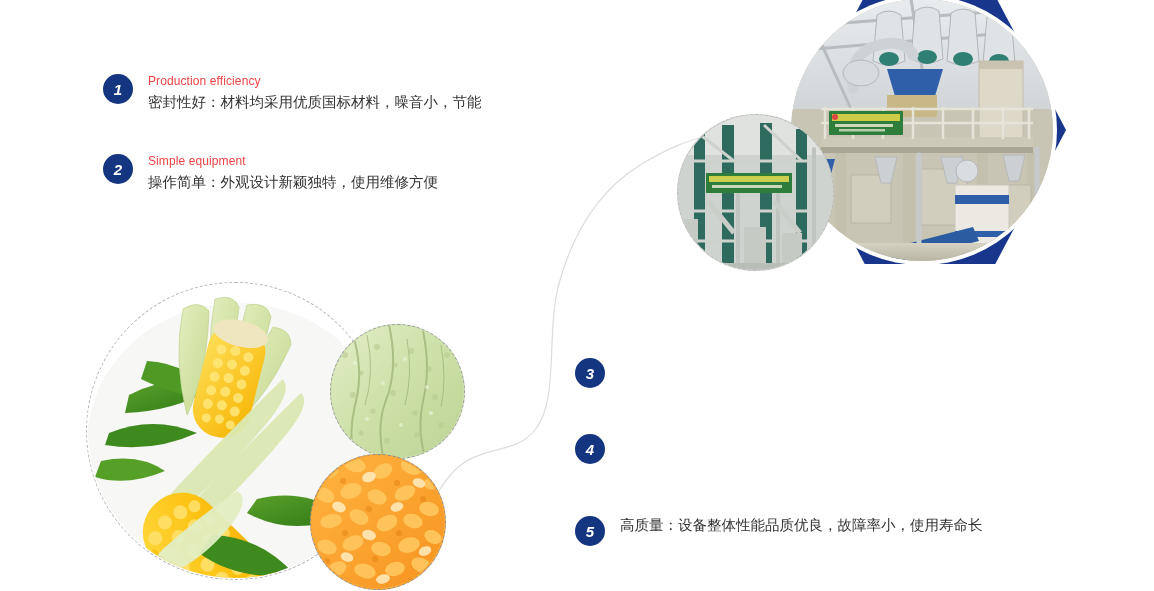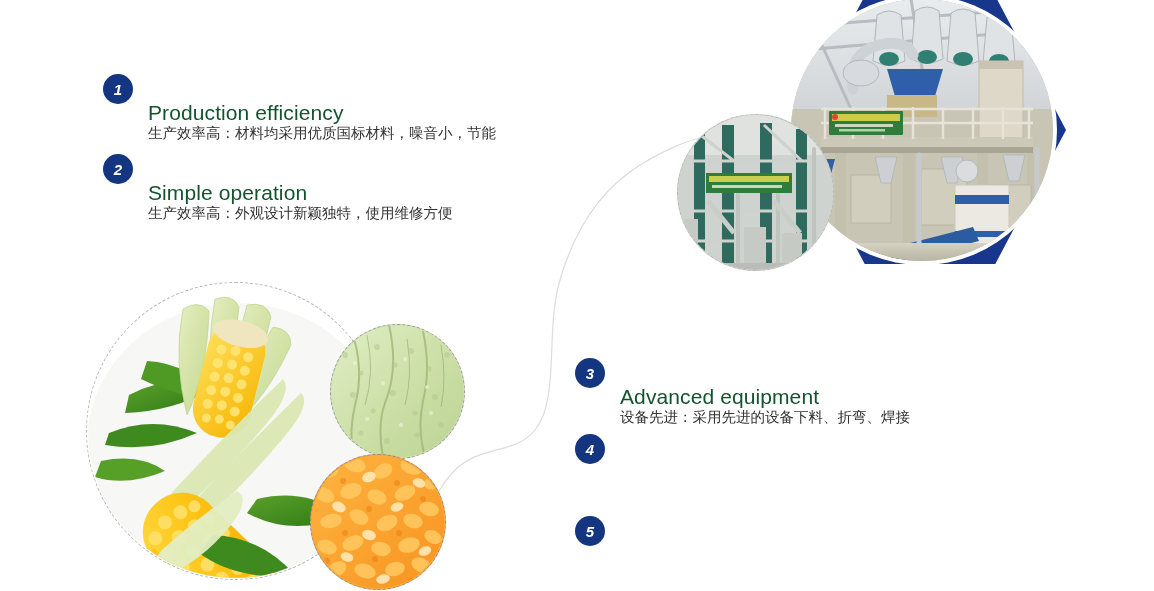--- a/index.html
+++ b/index.html
@@ -37,26 +37,25 @@
     align-items: center;
     justify-content: center;
     flex: 0 0 30px;
     margin-top: 2px;
     letter-spacing: 0px;
   }
   .ftext {
     margin-left: 15px;
   }
   .fheading {
-    color: #14532d;
-    font-size: 21px;
+    color: #ef4444;
+    font-size: 12px;
     line-height: 19px;
     letter-spacing: .1px;
     white-space: nowrap;
-    margin-top: 31px;
   }
   .fdesc {
     color: #333333;
     font-size: 14.5px;
     line-height: 22px;
     white-space: nowrap;
     font-family: "DejaVu Sans", "Liberation Sans", sans-serif;
   }
 
   
@@ -574,43 +573,40 @@
           </g>
         </g>
       </svg>
     </div>
   </div>
 
   <div class="feature" id="feature-1">
     <div class="badge">1</div>
     <div class="ftext">
       <div class="fheading">Production efficiency</div>
-      <div class="fdesc">生产效率高：材料均采用优质国标材料，噪音小，节能</div>
+      <div class="fdesc">密封性好：材料均采用优质国标材料，噪音小，节能</div>
     </div>
   </div>
 
   <div class="feature" id="feature-2">
     <div class="badge">2</div>
     <div class="ftext">
-      <div class="fheading">Simple operation</div>
-      <div class="fdesc">生产效率高：外观设计新颖独特，使用维修方便</div>
+      <div class="fheading">Simple equipment</div>
+      <div class="fdesc">操作简单：外观设计新颖独特，使用维修方便</div>
     </div>
   </div>
 
   <div class="feature" id="feature-3">
     <div class="badge">3</div>
-    <div class="ftext">
-      <div class="fheading">Advanced equipment</div>
-      <div class="fdesc">设备先进：采用先进的设备下料、折弯、焊接</div>
-    </div>
   </div>
 
   <div class="feature" id="feature-4">
     <div class="badge">4</div>
   </div>
 
   <div class="feature" id="feature-5">
     <div class="badge">5</div>
     <div class="ftext">
+      <div class="fdesc">高质量：设备整体性能品质优良，故障率小，使用寿命长</div>
     </div>
   </div>
 
 </div>
 
 </body></html>

